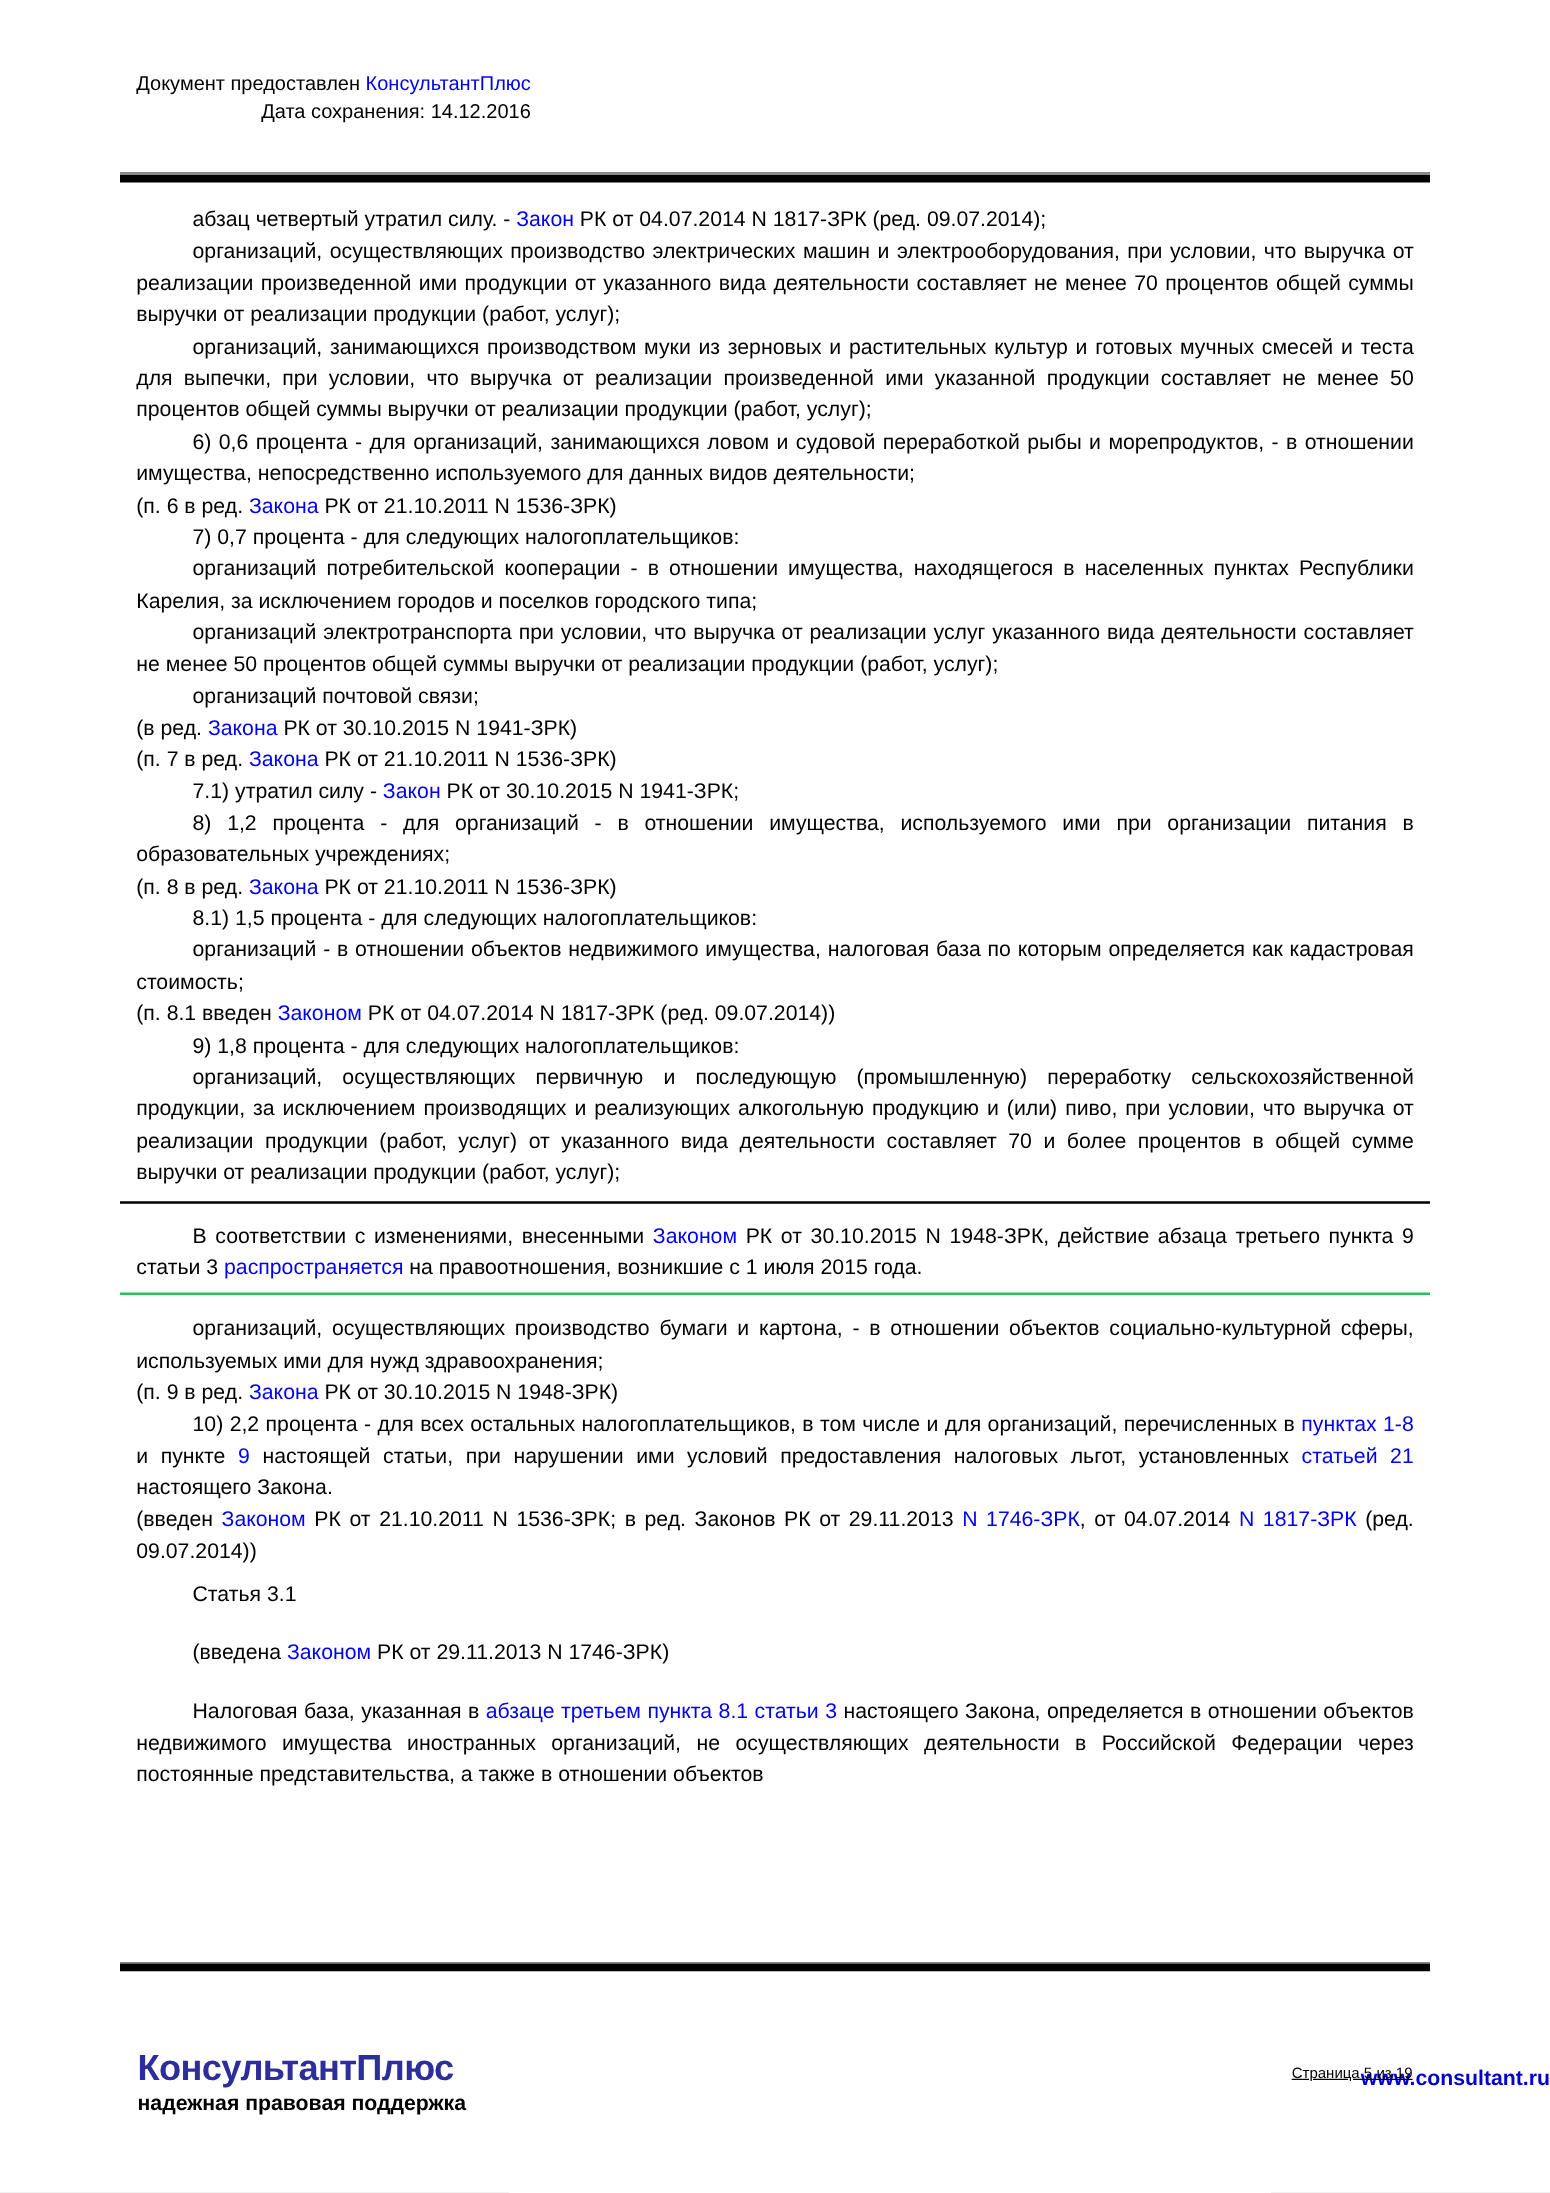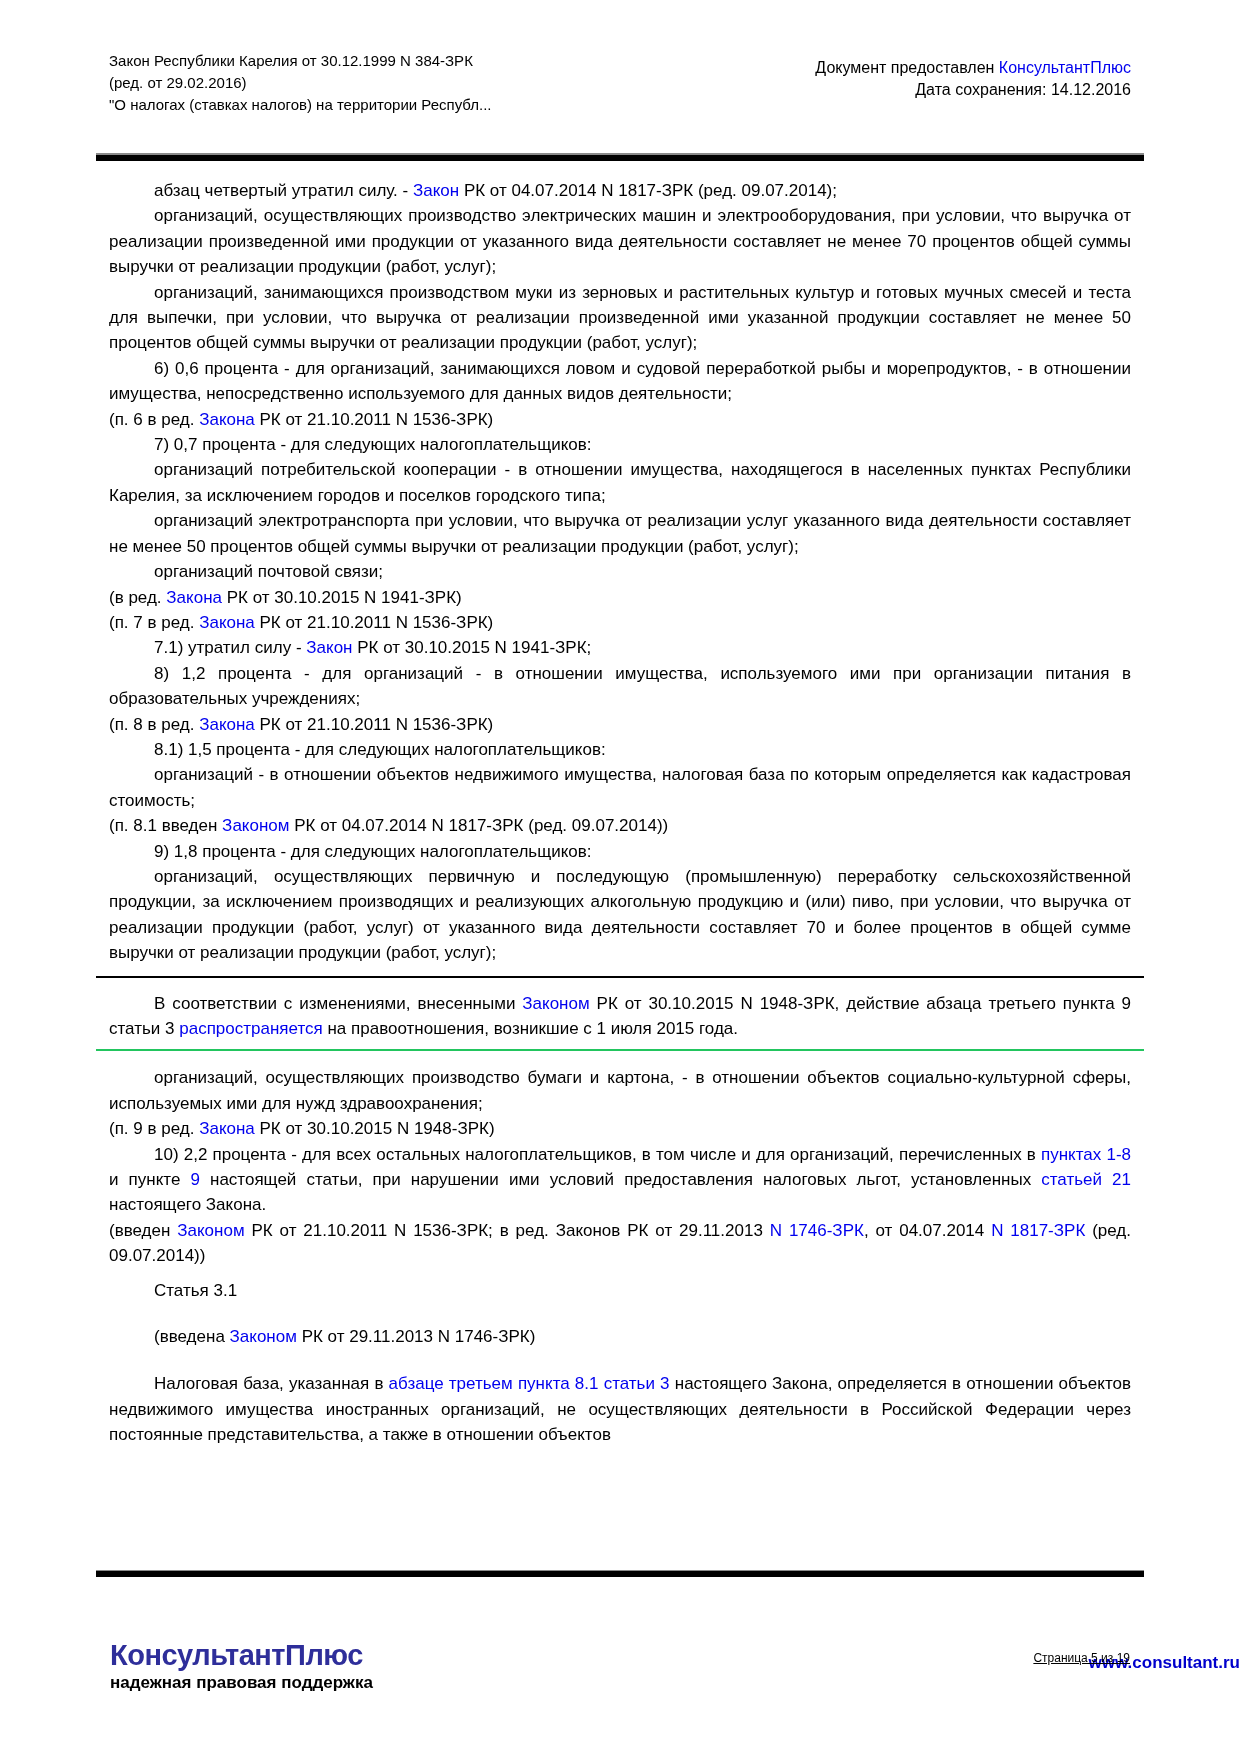--- a/index.html
+++ b/index.html
@@ -41,25 +41,20 @@
   .site-link{position:absolute;left:0;right:0;top:13px;text-align:right;font-size:17px;font-weight:bold;color:#0000cc;}
   .page-num{position:absolute;right:110px;top:11px;font-size:12px;color:#000;text-decoration:underline;}
 </style>
 </head>
 <body>
 
 <div class="page">
   <div class="content">
 
     <div class="header">
-      <div class="header-left">
-        <div>Закон Республики Карелия от 30.12.1999 N 384-ЗРК</div>
-        <div>(ред. от 29.02.2016)</div>
-        <div>"О налогах (ставках налогов) на территории Республ...</div>
-      </div>
       <div class="header-right">
         <div><span>Документ предоставлен </span><span class="blue-link">КонсультантПлюс</span></div>
         <div>Дата сохранения: 14.12.2016</div>
       </div>
     </div>
 
     <div class="top-bar"></div>
 
     <div class="doc-body">
         <div class="para ind"><span>абзац четвертый утратил силу. - </span><span class="doc-link">Закон</span><span> РК от 04.07.2014 N 1817-ЗРК (ред. 09.07.2014);</span></div>

